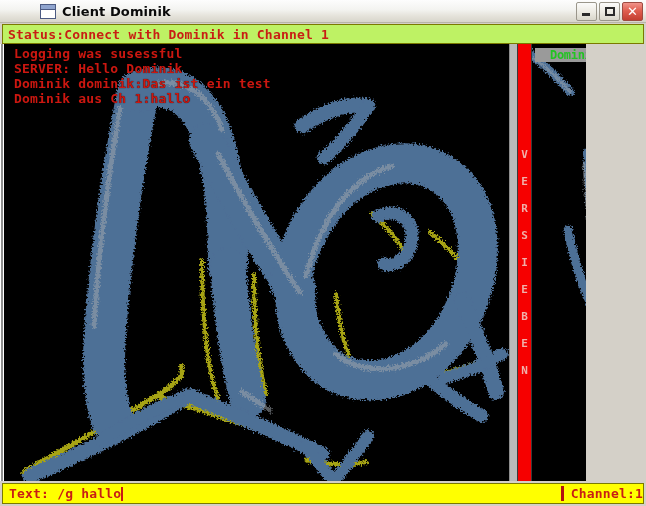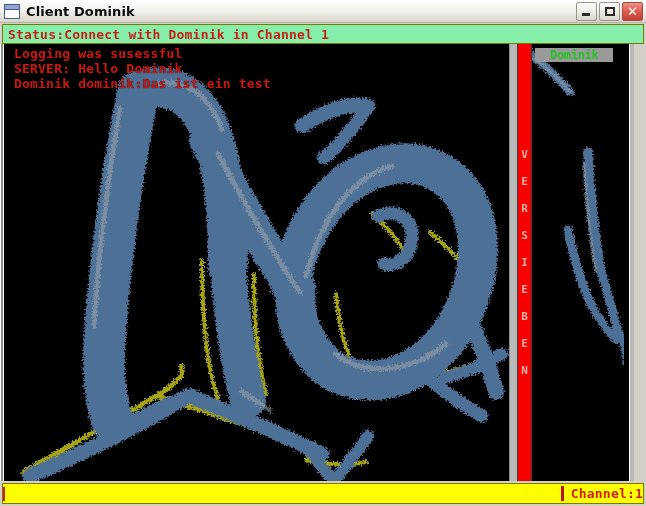--- a/index.html
+++ b/index.html
@@ -24,20 +24,21 @@
   
   #titlebar {
     position: absolute;
     left: 0; top: 0;
     width: 646px; height: 23px;
     background: linear-gradient(to bottom, #fdfdfd 0%, #f3f3f0 45%, #e6e4dc 70%, #d8d5cb 100%);
     border-bottom: 1px solid #b8b4a8;
     box-sizing: border-box;
     display: flex;
     align-items: center;
+    padding-left: 36px;
   }
   #title-icon {
     width: 16px; height: 15px;
     margin-left: 4px;
     background: #ffffff;
     border: 1px solid #4b5a82;
     box-sizing: border-box;
     position: relative;
     flex: none;
   }
@@ -100,42 +101,42 @@
     width: 10px; height: 9px;
     border: 2px solid #2a2a2a;
     box-sizing: border-box;
   }
 
   
   #statusbar {
     position: absolute;
     left: 2px; top: 24px;
     width: 642px; height: 20px;
-    background: #86efac;
+    background: #bef264;
     border: 1px solid #7a7a00;
     box-sizing: border-box;
     display: flex;
     align-items: center;
     overflow: hidden;
   }
   #status-text {
     font-family: "DejaVu Sans Mono", monospace;
     font-size: 13px;
     font-weight: bold;
     color: #c81e14;
     white-space: pre;
     margin-left: 5px;
     letter-spacing: 0.2px;
   }
 
   
   #workarea {
     position: absolute;
     left: 0; top: 44px;
-    width: 634px; height: 437px;
+    width: 586px; height: 437px;
     background: #b9b9b9;
     overflow: hidden;
   }
 
   
   .edge-left {
     position: absolute; left: 0; top: 0;
     width: 6px; height: 437px;
     background: linear-gradient(to right, #ffffff 0px, #ffffff 1px, #8e8e8e 1px, #8e8e8e 3px, #ffffff 3px, #ffffff 4px, #000 4px);
   }
@@ -392,20 +393,21 @@
           <path d="M440 300 C404 330 356 332 330 310" stroke-width="5"></path>
           <path d="M212 110 C238 158 266 208 294 248" stroke-width="5"></path>
           <path d="M236 348 C248 356 258 362 264 366" stroke-width="5"></path>
         </g>
       </svg>
 
       <div id="chatlog">
         <div class="chat-line">Logging was susessful</div>
         <div class="chat-line">SERVER: Hello Dominik</div>
         <div class="chat-line">Dominik dominik:Das ist ein test</div>
+        <div class="chat-line">Dominik aus Ch 1:hallo</div>
       </div>
     </div>
 
     <div id="gap-a"></div>
 
     <div id="reddivider">
       <div class="vert-letter">V</div>
       <div class="vert-letter">E</div>
       <div class="vert-letter">R</div>
       <div class="vert-letter">S</div>
@@ -441,20 +443,21 @@
       <div class="user-entry">Dominik</div>
     </div>
 
     <div class="edge-right">
       <div class="bar"></div>
     </div>
 
   </div>
 
   <div id="inputbar">
+    <div id="input-text" placeholder="Text: ">Text: /g hallo</div>
     <div id="caret"></div>
     <div id="input-spacer"></div>
     <div id="channel-sep"></div>
     <div id="channel-text">Channel:1</div>
   </div>
 
   <div id="bottom-edge"></div>
 
 </div>
 

